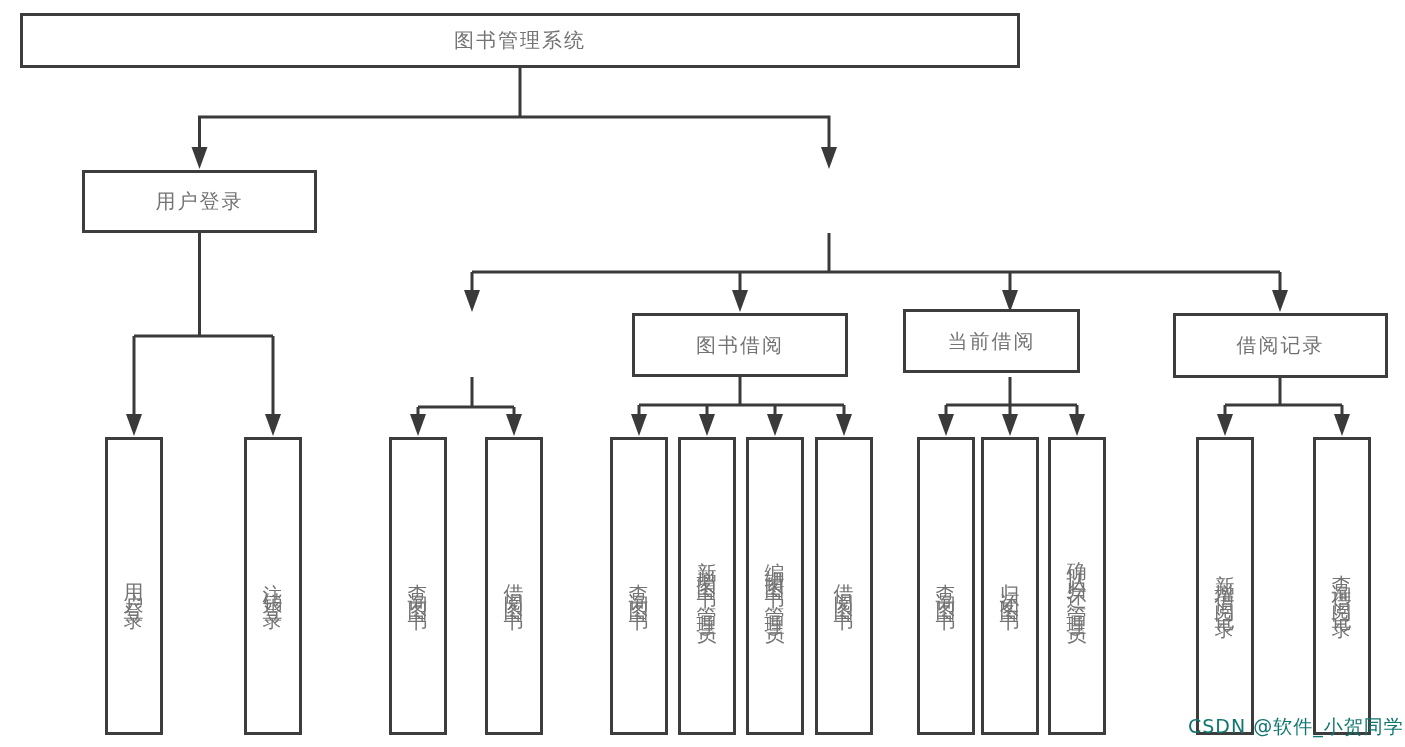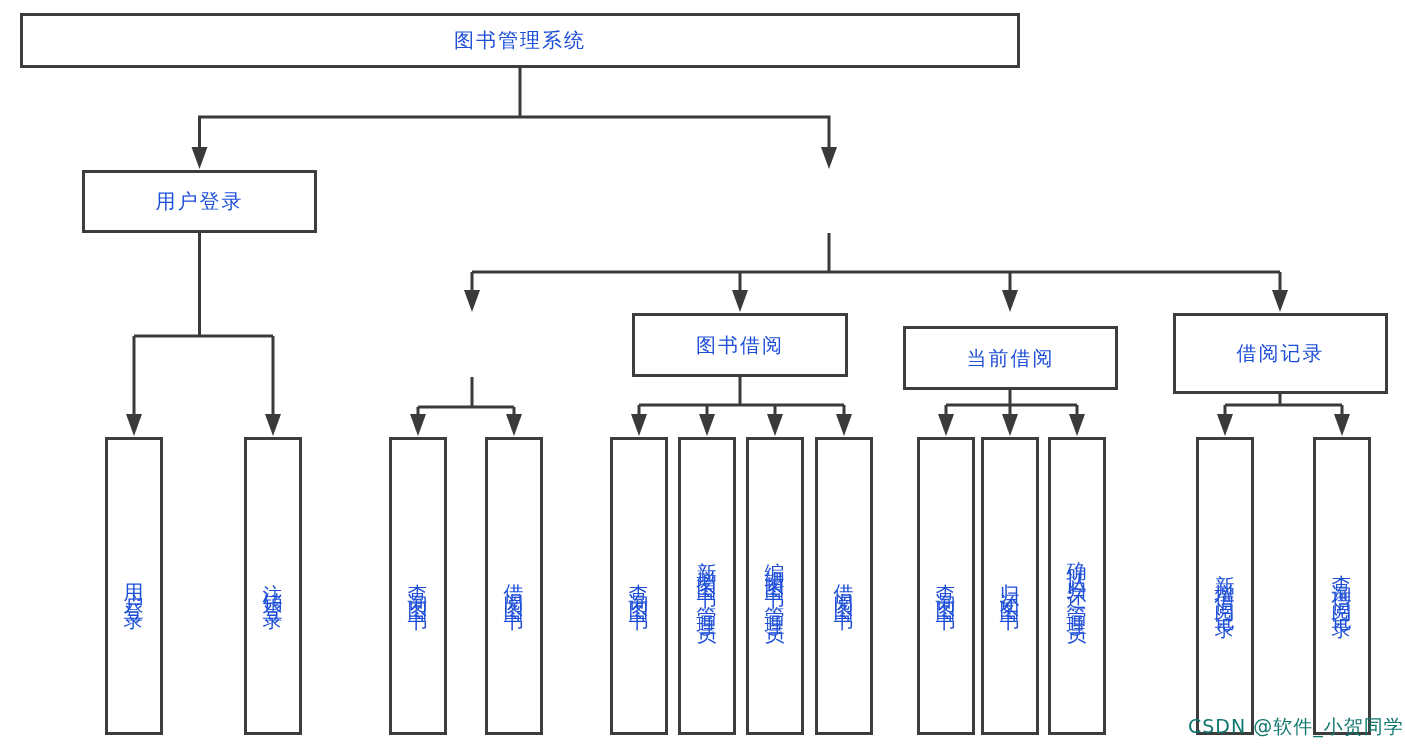--- a/index.html
+++ b/index.html
@@ -4,21 +4,21 @@
 <style>
   html,body{margin:0;padding:0;background:#ffffff;}
   #canvas{
     position:relative;width:1405px;height:747px;background:#ffffff;
     font-family:"DejaVu Sans","Liberation Sans",sans-serif;overflow:hidden;
   }
   #wires{position:absolute;left:0;top:0;width:1405px;height:747px;}
   .box{
     position:absolute;box-sizing:border-box;background:#ffffff;
     border:3px solid #3d3d3d;display:flex;align-items:center;justify-content:center;
-    color:#1d4ed8;
+    color:#737373;
   }
   .box.h .lbl{font-size:20px;letter-spacing:2px;white-space:nowrap;}
   .box.v .lbl{
     writing-mode:vertical-rl;text-orientation:mixed;
     font-size:20px;letter-spacing:9px;line-height:1;white-space:nowrap;
   }
   .root{border-width:3px;}
   .watermark{
     position:absolute;left:1188px;top:714px;font-size:19px;color:#0f766e;
     letter-spacing:1px;white-space:nowrap;z-index:5;
@@ -66,24 +66,24 @@
     <span class="lbl">图书管理系统</span>
   </div>
 
   <div class="box h" style="left:82px;top:170px;width:235px;height:63px">
     <span class="lbl">用户登录</span>
   </div>
 
   <div class="box h" style="left:632px;top:313px;width:216px;height:64px">
     <span class="lbl">图书借阅</span>
   </div>
-  <div class="box h" style="left:903px;top:326px;width:215px;height:64px">
+  <div class="box h" style="left:903px;top:309px;width:177px;height:64px">
     <span class="lbl">当前借阅</span>
   </div>
-  <div class="box h" style="left:1173px;top:313px;width:215px;height:81px">
+  <div class="box h" style="left:1173px;top:313px;width:215px;height:65px">
     <span class="lbl">借阅记录</span>
   </div>
 
   <div class="box v" style="left:105px;top:437px;width:58px;height:298px">
     <span class="lbl">用户登录</span>
   </div>
   <div class="box v" style="left:244px;top:437px;width:58px;height:298px">
     <span class="lbl">注销登录</span>
   </div>
 

